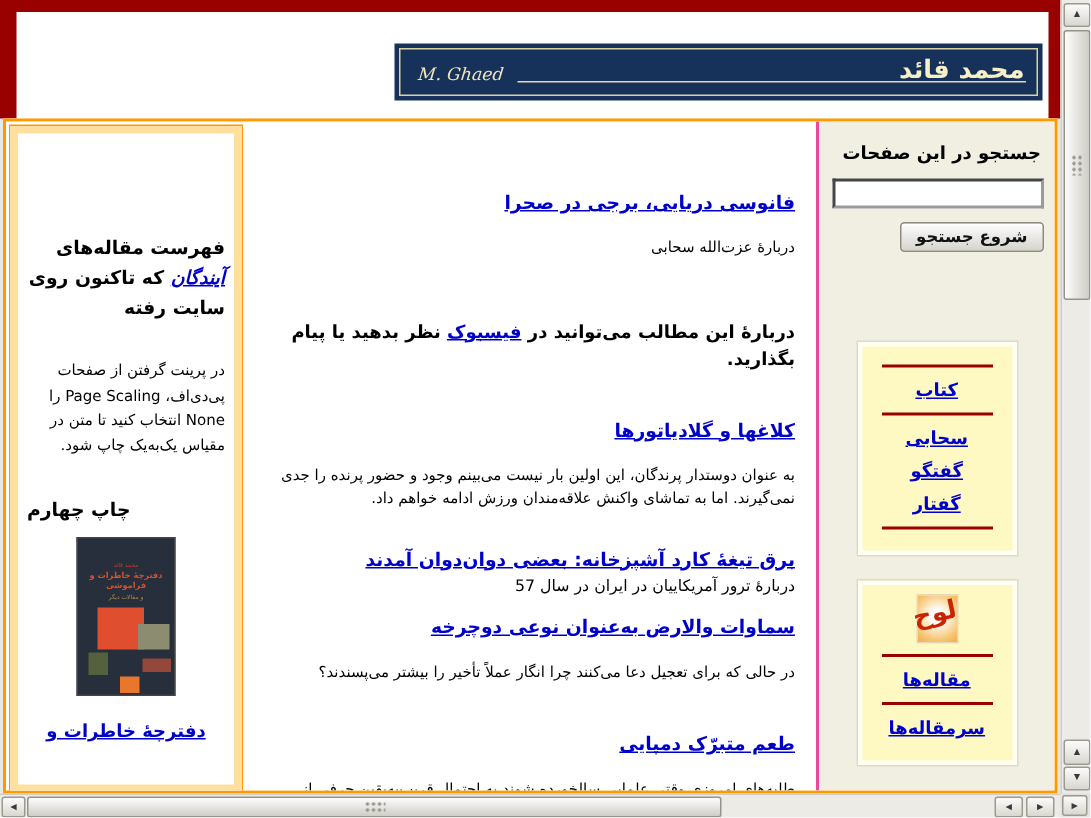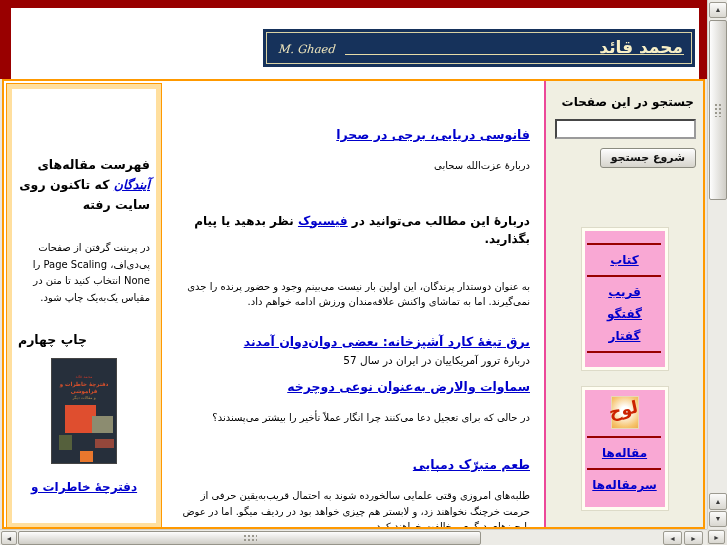--- a/index.html
+++ b/index.html
@@ -97,21 +97,21 @@
   }
   .search-btn-row {margin-top:7px; text-align:right;}
   .search-btn {
     font-family:"DejaVu Sans", sans-serif; font-size:11px; font-weight:bold;
     padding:2px 10px 3px; color:#111;
     background:linear-gradient(#FDFDFD,#D6D4CC);
     border:1px solid #8B8B80; border-radius:3px;
     box-shadow:inset 0 1px 0 #fff; cursor:pointer;
   }
   .navbox {
-    width:86px; margin:0 auto; background:#f9a8d4;
+    width:106px; margin:0 auto; background:#fef9c3;
     border:3px solid #FFFEF2; outline:1px solid #DDDBC8;
     text-align:center; padding:5px 4px 7px;
   }
   .navbox1 {margin-top:60px;}
   .navbox2 {margin-top:17px;}
   .redline {height:2px; background:#990000; border:0; width:74px; margin:7px auto;}
   .navlink {
     display:block; color:#0000CC; font-weight:bold; font-size:12px;
     text-decoration:underline; margin:8px 0; cursor:pointer;
   }
@@ -212,20 +212,23 @@
         <div class="art-desc">دربارهٔ عزت‌الله سحابی</div>
       </div>
 
       <div class="fb-note">
         <span>دربارهٔ این مطالب می‌توانید در</span>
         <span class="lnk">فیسبوک</span>
         <span>نظر بدهید یا پیام بگذارید.</span>
       </div>
 
       <div class="art a1">
+        <div class="art-title">
+          <span class="lnk">کلاغها و گلادیاتورها</span>
+        </div>
         <div class="art-desc">به عنوان دوستدار پرندگان، این اولین بار نیست می‌بینم وجود و حضور پرنده را جدی نمی‌گیرند. اما به تماشای واکنش علاقه‌مندان ورزش ادامه خواهم داد.</div>
       </div>
 
       <div class="art a2">
         <div class="art-title">
           <span class="lnk">برق تیغهٔ کارد آشپزخانه: بعضی دوان‌دوان آمدند</span>
         </div>
         <div class="art-desc">دربارهٔ ترور آمریکاییان در ایران در سال 57</div>
       </div>
 
@@ -249,21 +252,21 @@
       <div class="search-label">جستجو در این صفحات</div>
       <input class="search-input" type="text" value="" style="">
       <div class="search-btn-row">
         <button class="search-btn">شروع جستجو</button>
       </div>
 
       <div class="navbox navbox1">
         <hr class="redline">
         <span class="navlink">کتاب</span>
         <hr class="redline">
-        <span class="navlink">قریب</span>
+        <span class="navlink">سحابی</span>
         <span class="navlink">گفتگو</span>
         <span class="navlink">گفتار</span>
         <hr class="redline">
       </div>
 
       <div class="navbox navbox2">
         <div class="logo">
           <span>لوح</span>
         </div>
         <hr class="redline">

